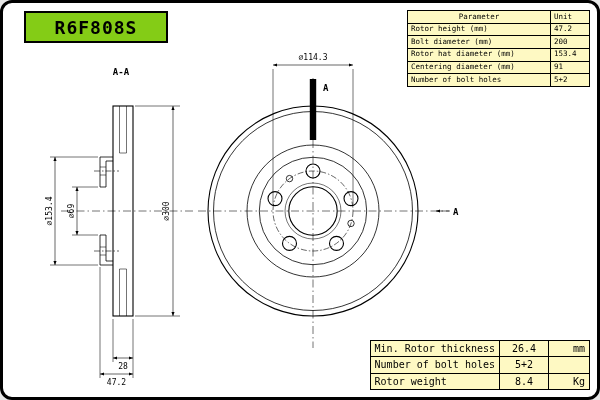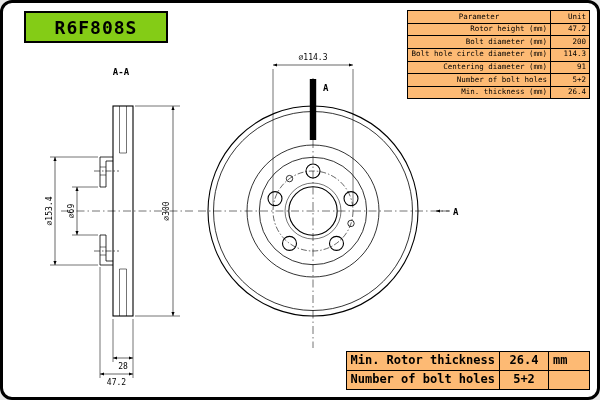--- a/index.html
+++ b/index.html
@@ -15,37 +15,37 @@
   .dwg .cl{stroke:#000;fill:none;stroke-width:.55;stroke-dasharray:8 3 1.5 3;}
   .dwg .clb{stroke:#000;fill:none;stroke-width:.6;stroke-dasharray:6 2 1.5 2;}
   .dwg .dim{stroke:#000;fill:none;stroke-width:.6;}
   .dwg text{fill:#000;font-family:"DejaVu Sans Mono",monospace;font-size:8px;}
   .dwg text.big{font-size:9px;font-weight:bold;}
   .title-box{
     position:absolute;left:1px;top:8px;width:140px;height:28px;background:#84cc16;
     border:2.5px solid #000;display:flex;align-items:center;justify-content:center;margin-left:20px;
   }
   .title-box span{font-weight:bold;font-size:18px;letter-spacing:1px;}
-  table{border-collapse:collapse;background:#fdba74;}
+  table{border-collapse:collapse;background:#fef9c3;}
   .param-table{position:absolute;top:7px;right:7px;}
   .param-table th,.param-table td{
     border:1px solid #000;font-size:7.5px;font-weight:normal;
     padding:1.5px 3px;line-height:1.15;white-space:nowrap;
   }
   .param-table th{text-align:center;}
-  .param-table td.p{width:136px;text-align:right;}
-  .param-table td.v,.param-table th.v{width:32px;text-align:right;}
+  .param-table td.p{width:136px;text-align:left;}
+  .param-table td.v,.param-table th.v{width:32px;text-align:left;}
   .summary-table{position:absolute;right:7px;bottom:7px;}
   .summary-table td{
-    border:1px solid #000;font-size:12px;padding:2px 4px;
-    line-height:1.15;white-space:nowrap;font-weight:bold;
+    border:1px solid #000;font-size:10px;padding:2px 4px;
+    line-height:1.15;white-space:nowrap;
   }
   .summary-table td.l{width:102px;text-align:left;}
   .summary-table td.v{width:40px;text-align:center;}
-  .summary-table td.u{width:32px;text-align:left;}
+  .summary-table td.u{width:32px;text-align:right;}
 </style>
 </head>
 <body>
 
 <div class="page">
 
   <svg class="dwg" viewBox="0 0 600 400">
     <defs>
       <marker id="arr" viewBox="0 0 10 10" refX="9" refY="5" markerWidth="8" markerHeight="8" orient="auto-start-reverse">
         <path d="M0 1.5 L9 5 L0 8.5 z" fill="#000"></path>
@@ -139,46 +139,47 @@
     </tr>
     <tr>
       <td class="p">Rotor height (mm)</td>
       <td class="v">47.2</td>
     </tr>
     <tr>
       <td class="p">Bolt diameter (mm)</td>
       <td class="v">200</td>
     </tr>
     <tr>
-      <td class="p">Bolt hole circle diameter (mm)</td>
-      <td class="v">114.3</td>
+      <td class="p">Rotor hat diameter (mm)</td>
+      <td class="v">153.4</td>
     </tr>
     <tr>
       <td class="p">Centering diameter (mm)</td>
       <td class="v">91</td>
     </tr>
     <tr>
       <td class="p">Number of bolt holes</td>
       <td class="v">5+2</td>
-    </tr>
-    <tr>
-      <td class="p">Min. thickness (mm)</td>
-      <td class="v">26.4</td>
     </tr>
   </tbody>
     </table>
 
   <table class="summary-table">
     <tbody>
         <tr>
       <td class="l">Min. Rotor thickness</td>
       <td class="v">26.4</td>
       <td class="u">mm</td>
     </tr>
     <tr>
       <td class="l">Number of bolt holes</td>
       <td class="v">5+2</td>
       <td class="u"></td>
     </tr>
+    <tr>
+      <td class="l">Rotor weight</td>
+      <td class="v">8.4</td>
+      <td class="u">Kg</td>
+    </tr>
   </tbody>
     </table>
 
 </div>
 
 </body></html>

